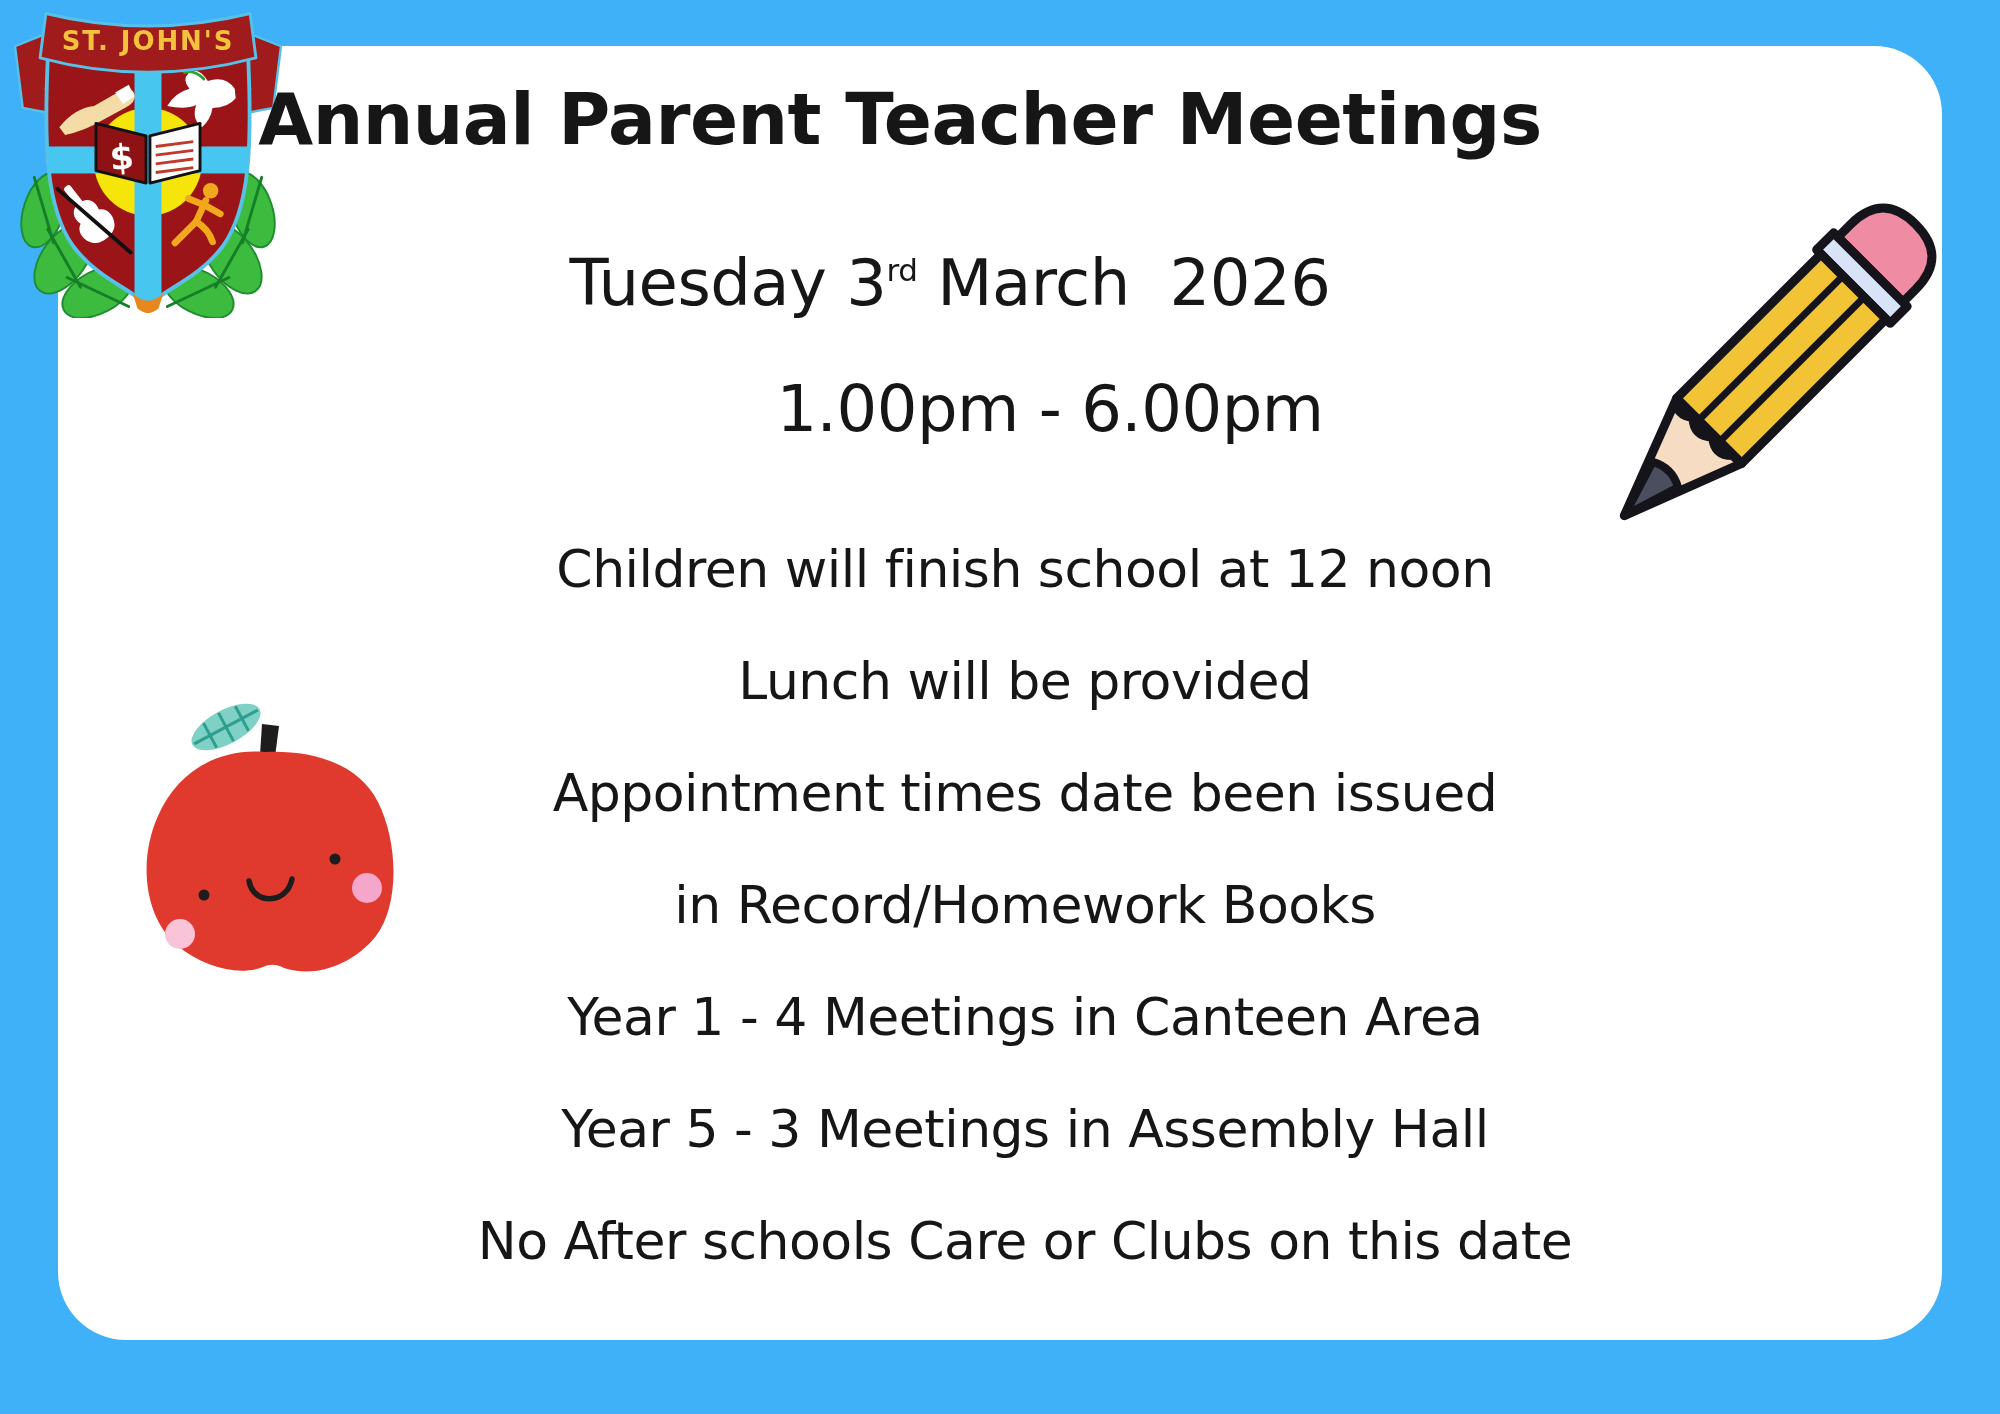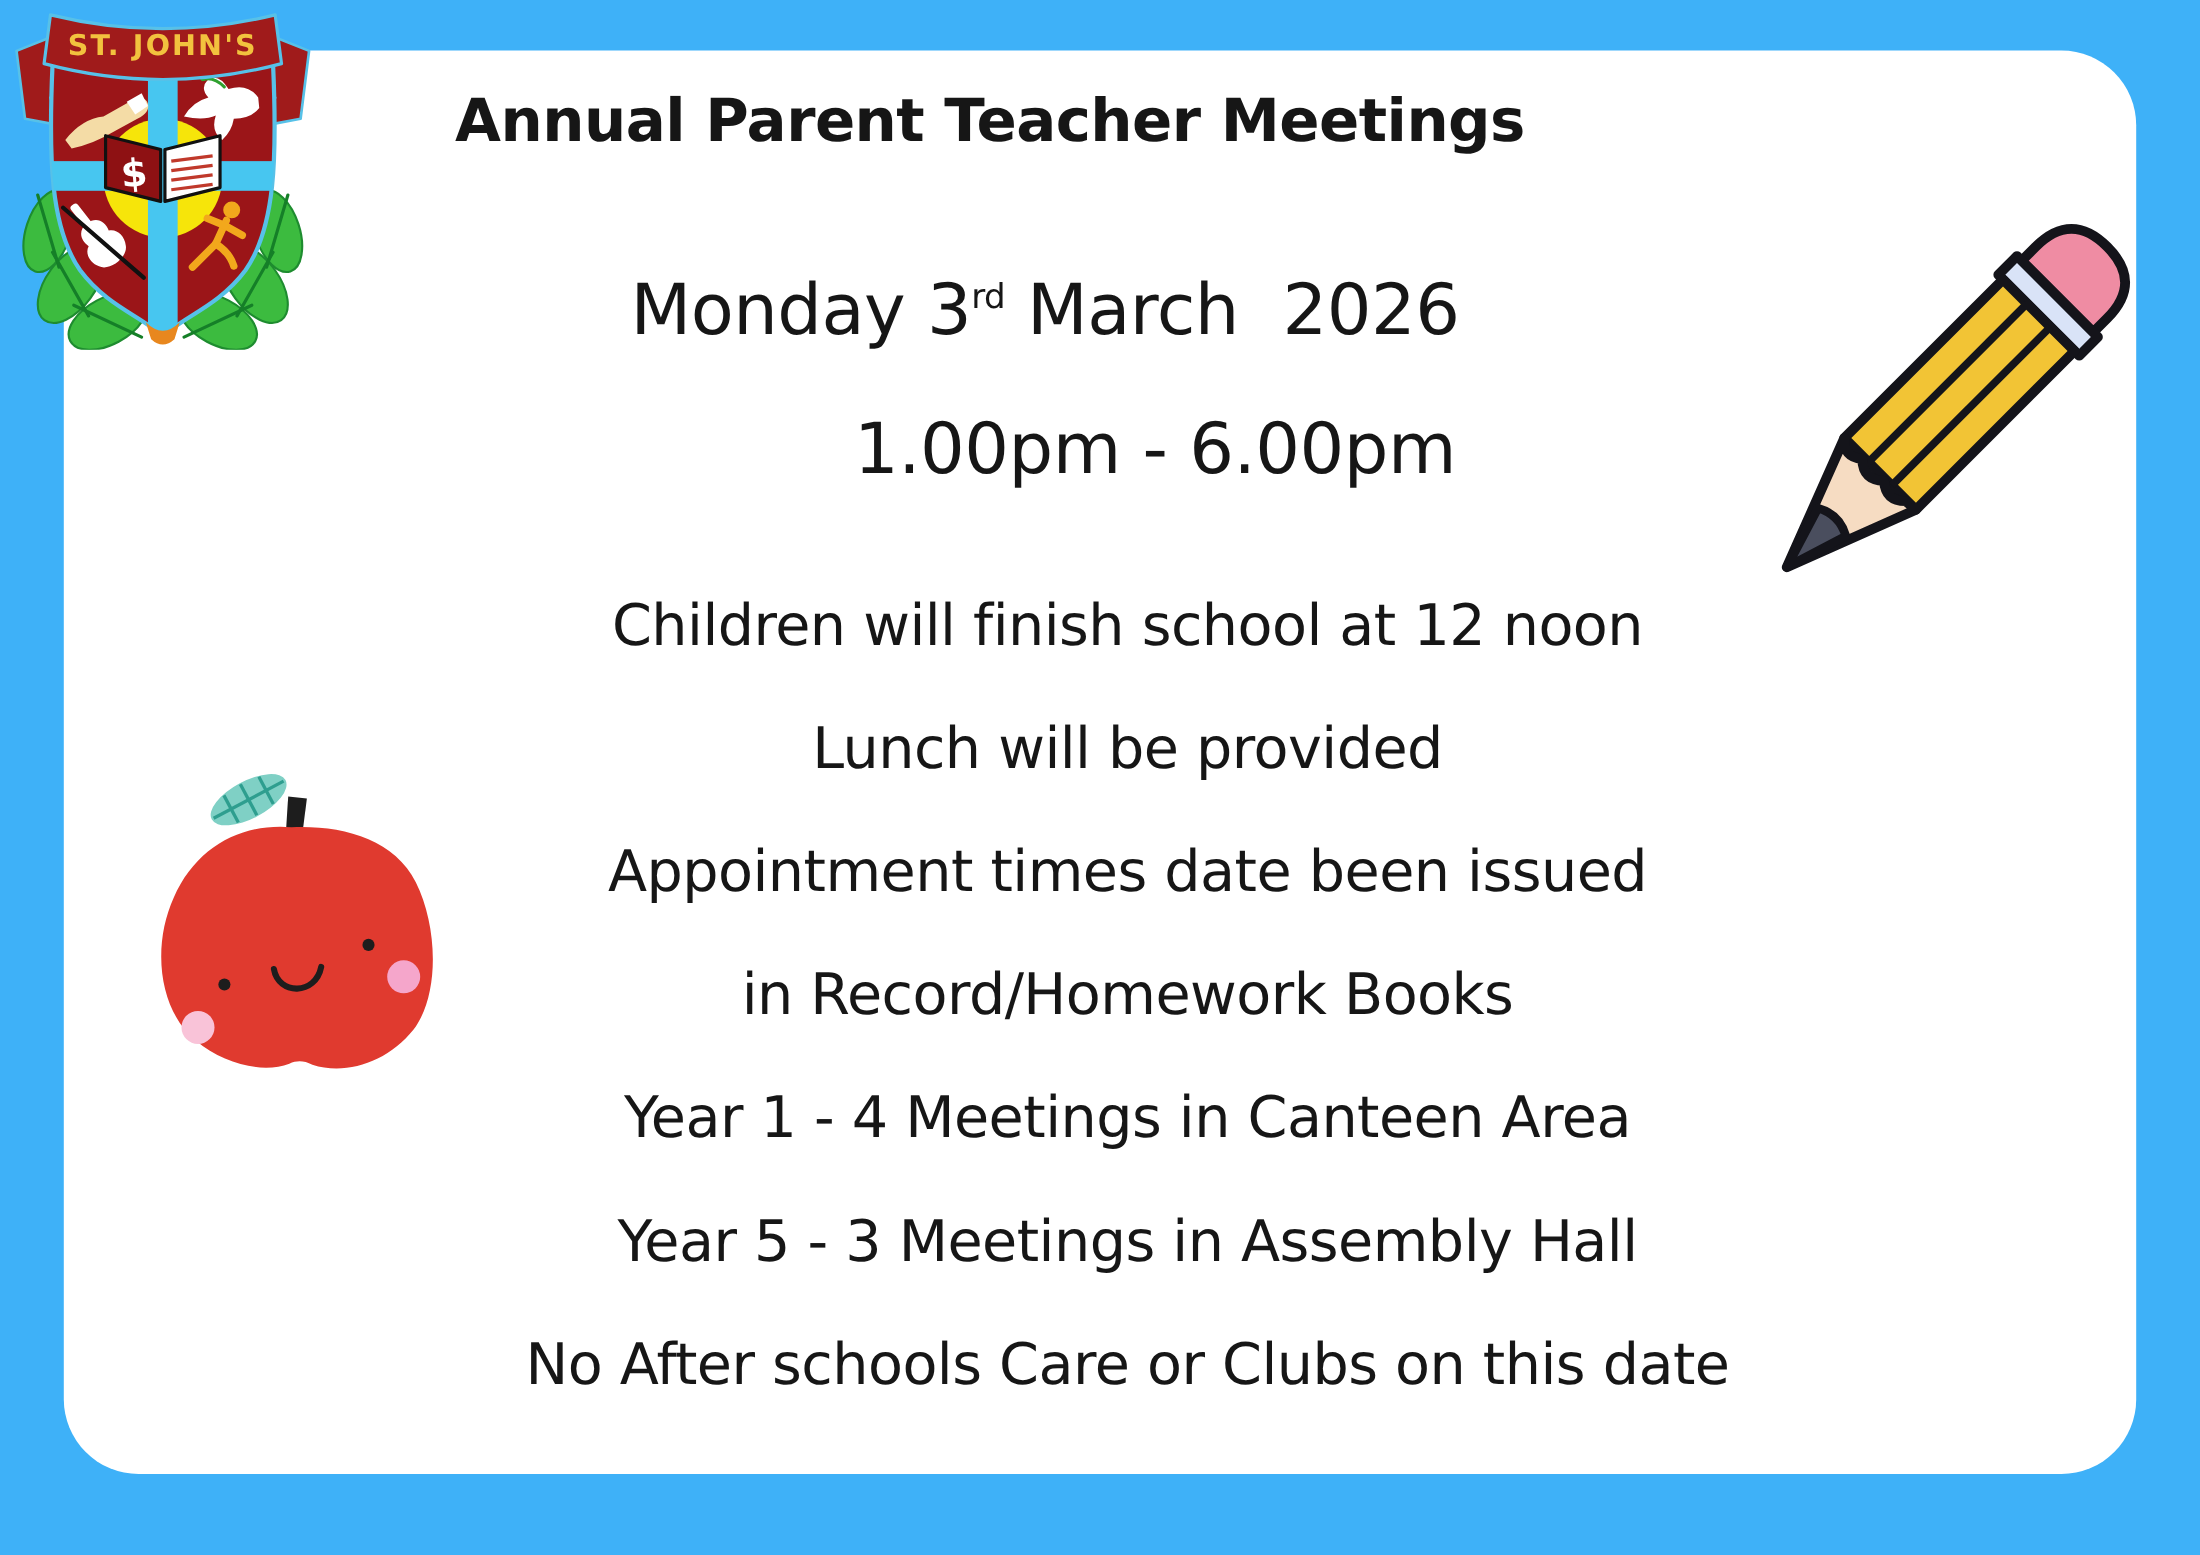--- a/index.html
+++ b/index.html
@@ -7,21 +7,21 @@
     width:2000px;height:1414px;position:relative;overflow:hidden;
     background:#3EB1F8;
     font-family:"DejaVu Sans","Liberation Sans",sans-serif;
     color:#161616;
   }
   .card{
     position:absolute;left:58px;top:46px;width:1884px;height:1294px;
     background:#ffffff;border-radius:68px;
   }
   .line{position:absolute;text-align:center;letter-spacing:-0.5px;white-space:nowrap;}
-  .title-line{left:160px;width:1480px;top:78px;font-size:54px;font-weight:600;}
+  .title-line{left:160px;width:1480px;top:78px;font-size:71px;font-weight:600;}
   .date-line{left:150px;width:1600px;top:246px;font-size:64px;font-weight:500;}
   .date-line .ordinal{font-size:31px;position:relative;top:-24px;}
   .date-line .suffix{white-space:pre;}
   .time-line{left:300px;width:1500px;top:372px;font-size:64px;font-weight:500;}
   .body-line{left:170px;width:1710px;font-size:52px;line-height:68px;font-weight:500;text-align:center;}
   .crest{position:absolute;left:2px;top:0px;}
   .pencil{position:absolute;left:1552px;top:152px;}
   .apple{position:absolute;left:100px;top:530px;}
 </style>
 </head>
@@ -143,21 +143,21 @@
   <circle cx="104" cy="365" r="5.5" fill="#1d1d1d"></circle>
   <circle cx="235" cy="329" r="5.5" fill="#1d1d1d"></circle>
   <path d="M149,351 C153,375 187,375 192,349" stroke="#1d1d1d" stroke-width="5.5" fill="none" stroke-linecap="round"></path>
   <circle cx="80" cy="404" r="15" fill="#F9C3D8"></circle>
   <circle cx="267" cy="358" r="15" fill="#F5A6CB"></circle>
 </svg>
 
 <div class="line title-line">Annual Parent Teacher Meetings</div>
 
 <div class="line date-line">
-  <span>Monday 3</span><span class="ordinal">rd</span><span class="suffix"> March  2026</span>
+  <span>Tuesday 3</span><span class="ordinal">rd</span><span class="suffix"> March  2026</span>
 </div>
 
 <div class="line time-line">1.00pm - 6.00pm</div>
 
 <div class="line body-line" style="top:535px">Children will finish school at 12 noon</div>
 <div class="line body-line" style="top:647px">Lunch will be provided</div>
 <div class="line body-line" style="top:759px">Appointment times date been issued</div>
 <div class="line body-line" style="top:871px">in Record/Homework Books</div>
 <div class="line body-line" style="top:983px">Year 1 - 4 Meetings in Canteen Area</div>
 <div class="line body-line" style="top:1095px">Year 5 - 3 Meetings in Assembly Hall</div>

